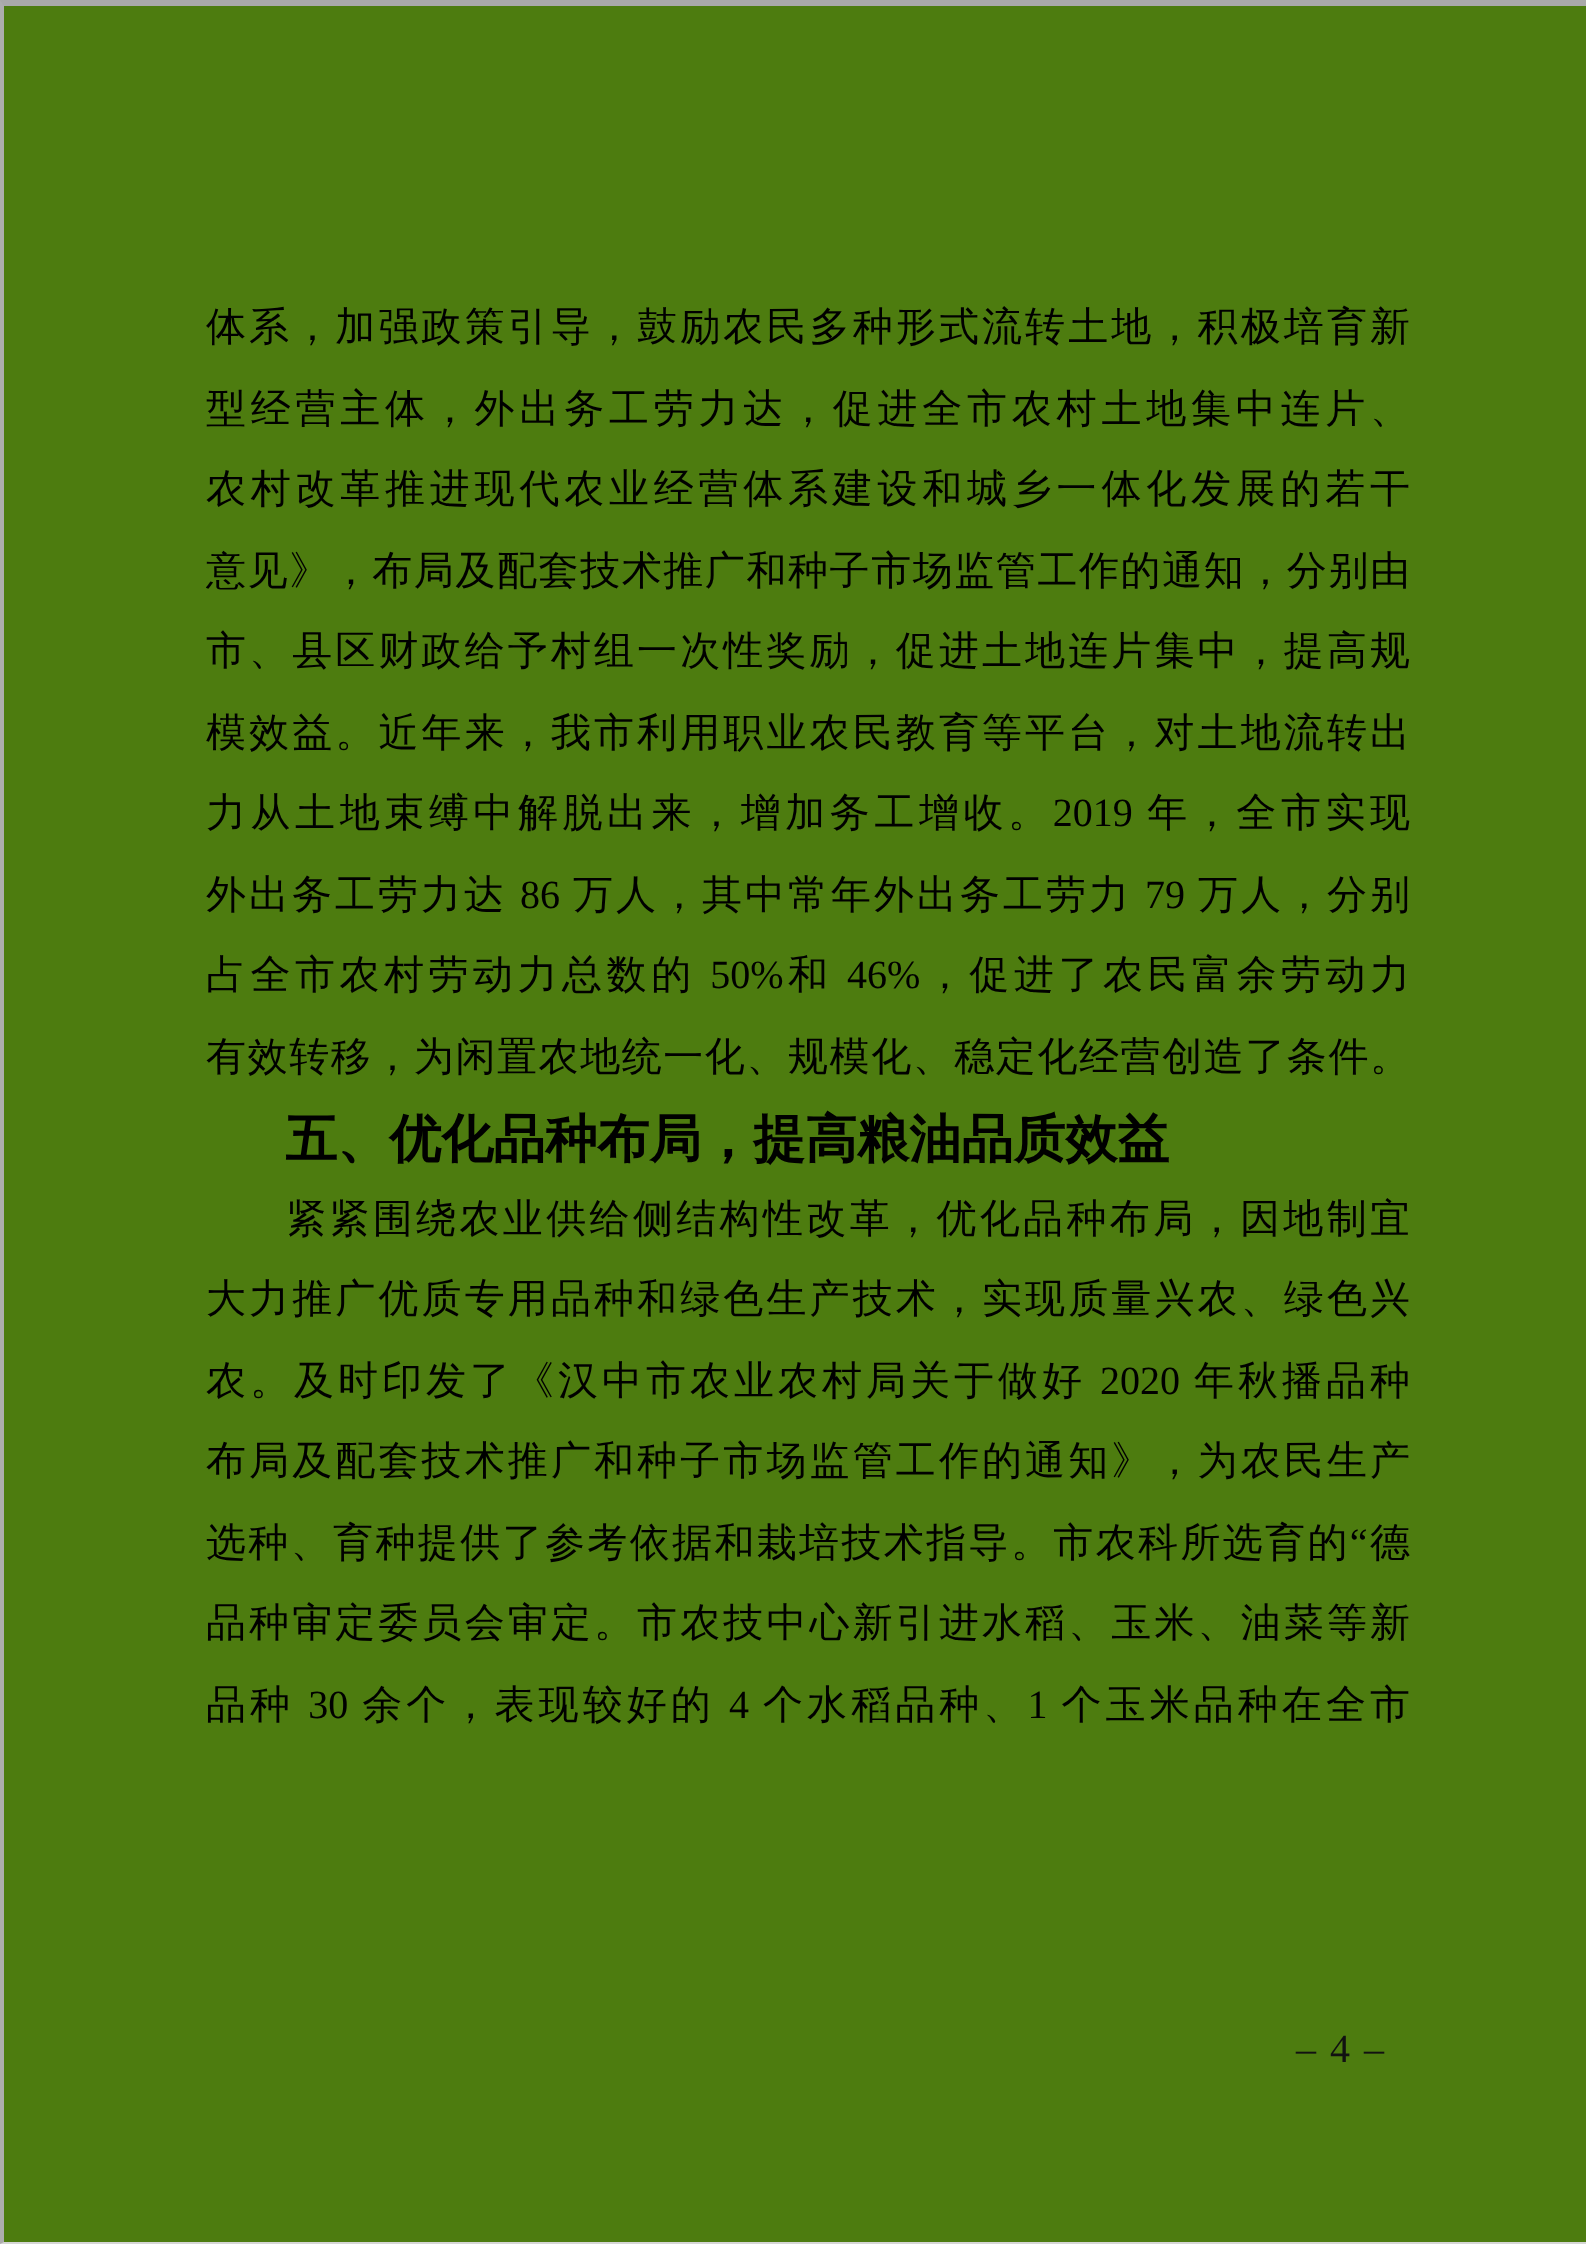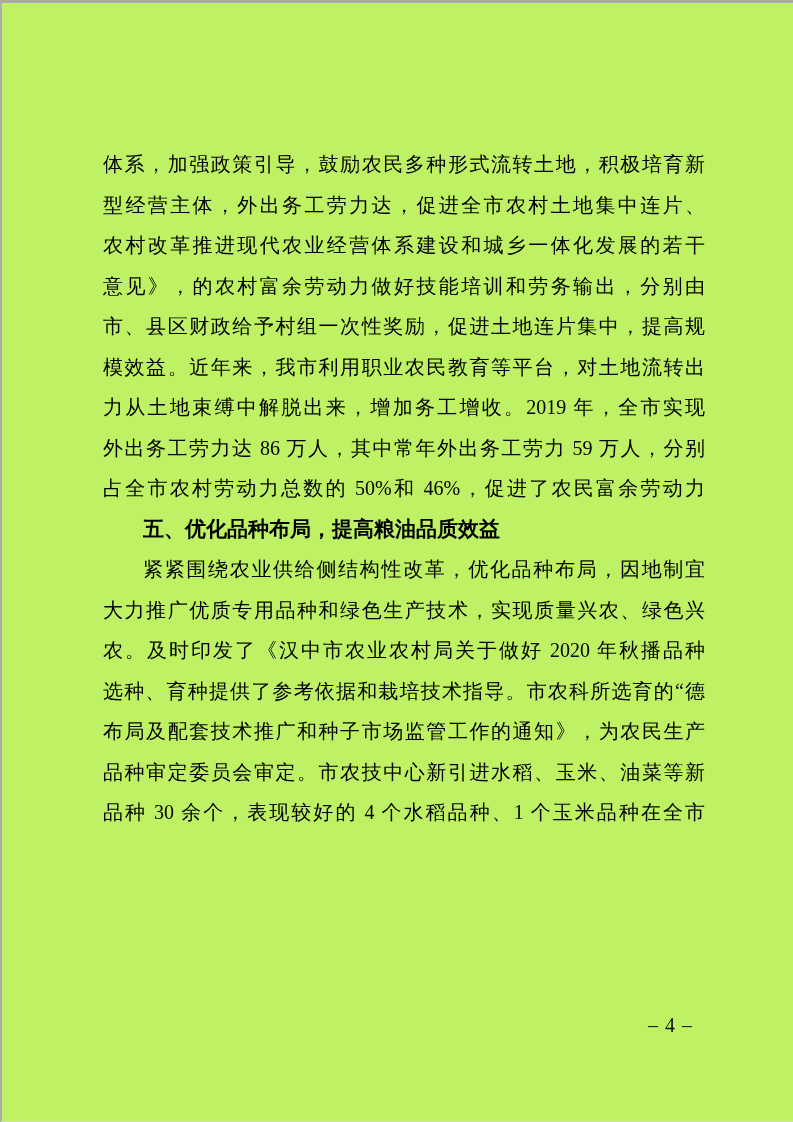--- a/index.html
+++ b/index.html
@@ -4,21 +4,21 @@
 <style>
   html, body {
     margin: 0;
     padding: 0;
     background: #ffffff;
   }
   .page {
     position: relative;
     width: 793px;
     height: 1122px;
-    background: #bef264;
+    background: #4d7c0f;
     box-sizing: border-box;
     border-top: 3px solid #a9a9a9;
     border-left: 2px solid #adadad;
     border-bottom: 1px solid #d6d6d6;
     overflow: hidden;
     font-family: "Liberation Serif", "DejaVu Serif", serif;
     color: #000000;
   }
   .text-block {
     position: absolute;
@@ -40,21 +40,21 @@
     overflow: hidden;
   }
   .line.indent {
     text-indent: 40px;
   }
   .heading {
     margin: 0;
     padding: 0;
     height: 40.5px;
     line-height: 40.5px;
-    font-size: 21px;
+    font-size: 26px;
     font-weight: 700;
     font-family: "Liberation Sans", "DejaVu Sans", sans-serif;
     color: #000000;
     text-align: left;
     text-align-last: left;
     text-indent: 40px;
     overflow: hidden;
   }
   .page-number {
     position: absolute;
@@ -69,33 +69,34 @@
 </style>
 </head>
 <body>
 
 <div class="page">
   <div class="text-block">
 
     <p class="line">体系，加强政策引导，鼓励农民多种形式流转土地，积极培育新</p>
     <p class="line">型经营主体，外出务工劳力达，促进全市农村土地集中连片、</p>
     <p class="line">农村改革推进现代农业经营体系建设和城乡一体化发展的若干</p>
-    <p class="line">意见》，的农村富余劳动力做好技能培训和劳务输出，分别由</p>
+    <p class="line">意见》，布局及配套技术推广和种子市场监管工作的通知，分别由</p>
     <p class="line">市、县区财政给予村组一次性奖励，促进土地连片集中，提高规</p>
     <p class="line">模效益。近年来，我市利用职业农民教育等平台，对土地流转出</p>
     <p class="line">力从土地束缚中解脱出来，增加务工增收。2019 年，全市实现</p>
-    <p class="line">外出务工劳力达 86 万人，其中常年外出务工劳力 59 万人，分别</p>
+    <p class="line">外出务工劳力达 86 万人，其中常年外出务工劳力 79 万人，分别</p>
     <p class="line">占全市农村劳动力总数的 50%和 46%，促进了农民富余劳动力</p>
+    <p class="line">有效转移，为闲置农地统一化、规模化、稳定化经营创造了条件。</p>
 
     <h2 class="heading">五、优化品种布局，提高粮油品质效益</h2>
 
     <p class="line indent">紧紧围绕农业供给侧结构性改革，优化品种布局，因地制宜</p>
     <p class="line">大力推广优质专用品种和绿色生产技术，实现质量兴农、绿色兴</p>
     <p class="line">农。及时印发了《汉中市农业农村局关于做好 2020 年秋播品种</p>
+    <p class="line">布局及配套技术推广和种子市场监管工作的通知》，为农民生产</p>
     <p class="line">选种、育种提供了参考依据和栽培技术指导。市农科所选育的“德</p>
-    <p class="line">布局及配套技术推广和种子市场监管工作的通知》，为农民生产</p>
     <p class="line">品种审定委员会审定。市农技中心新引进水稻、玉米、油菜等新</p>
     <p class="line">品种 30 余个，表现较好的 4 个水稻品种、1 个玉米品种在全市</p>
 
   </div>
 
   <div class="page-number">– 4 –</div>
 </div>
 
 </body></html>

